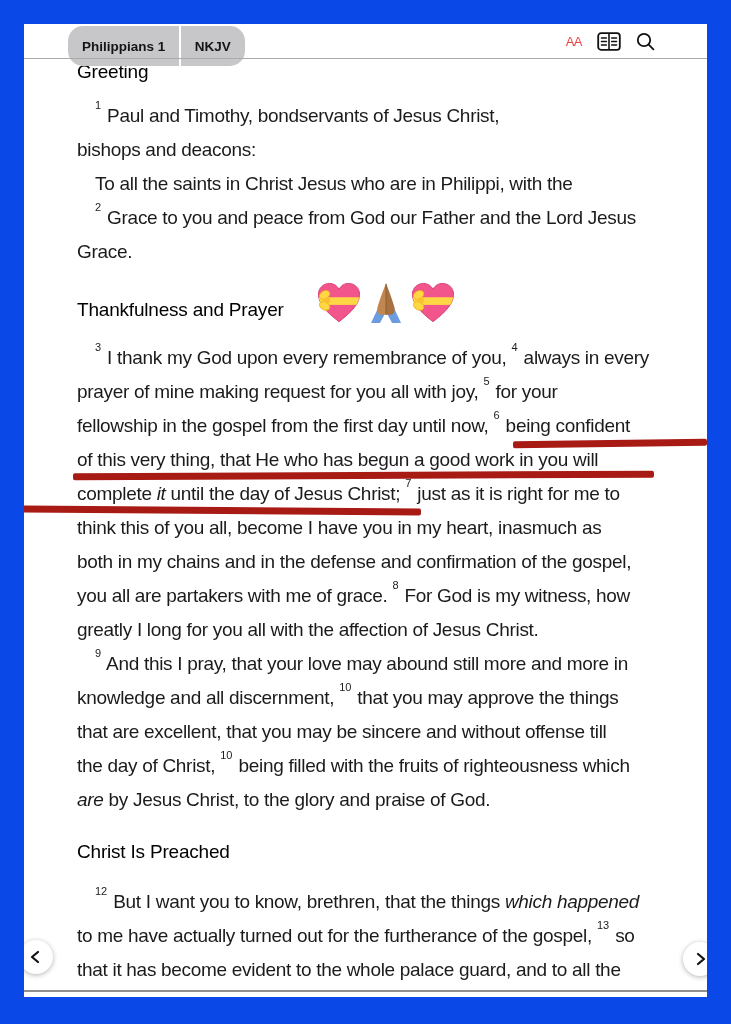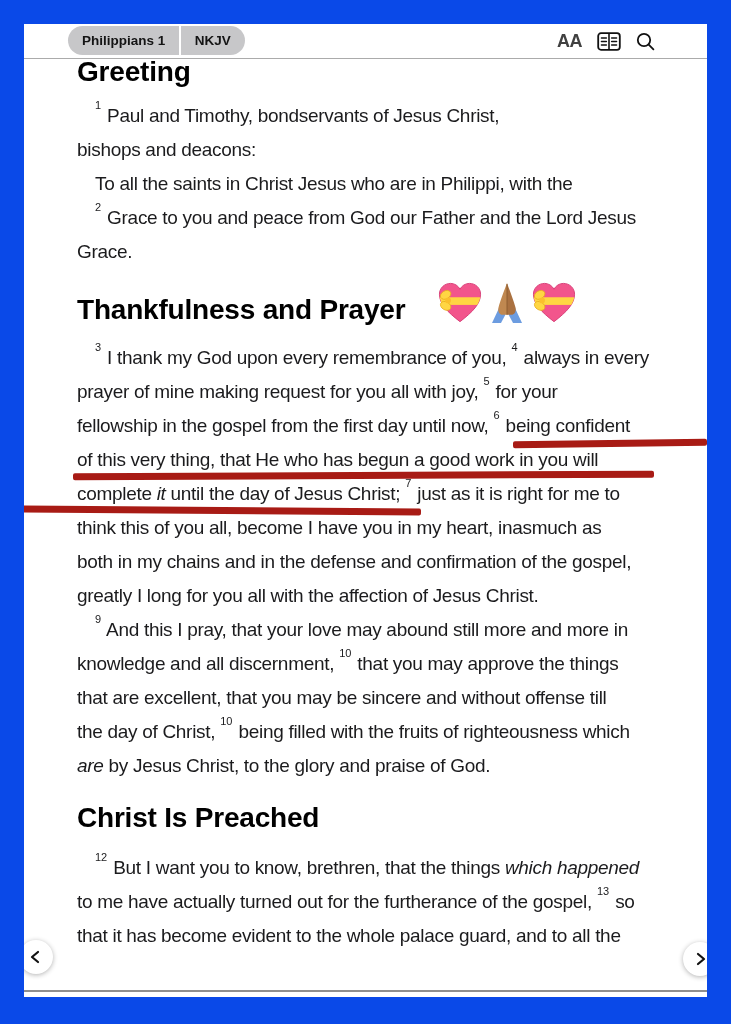--- a/index.html
+++ b/index.html
@@ -9,44 +9,44 @@
   .screen {
     position:absolute; left:24px; top:24px; width:683px; height:973px;
     background:#ffffff; overflow:hidden;
   }
 
   
   .topbar { position:absolute; top:0; left:0; width:100%; height:34px; background:#fff; z-index:5; }
   .topbar-divider { position:absolute; top:34px; left:0; width:100%; height:1px; background:#ababab; z-index:5; }
 
   .seg-control {
-    position:absolute; left:44px; top:2px; height:29px;
+    position:absolute; left:44px; top:2px; height:40px;
     display:flex; align-items:stretch; border-radius:15px; overflow:hidden; background:#c7c7c9;
     cursor:pointer;
   }
   .seg {
     display:flex; align-items:center; justify-content:center;
     font-size:13.5px; font-weight:bold; color:#141414; padding:0 14px; white-space:nowrap;
   }
   .seg-sep { width:1.5px; background:#ffffff; }
 
   .topbar-icons {
     position:absolute; right:0; top:0; height:34px; display:flex; align-items:center;
     gap:15px; padding-right:52px;
   }
   .icon-btn { display:flex; align-items:center; justify-content:center; cursor:pointer; color:#111; }
-  .aa-label { font-size:18px; font-weight:700; letter-spacing:-0.5px; color:#404040; }
+  .aa-label { font-size:13px; font-weight:400; letter-spacing:-0.5px; color:#ef4444; }
 
   
   .scripture {
     position:absolute; top:34px; left:0; width:683px;
     padding:0 54px 0 53px; color:#1b1b1d;
   }
   h2.sec-heading {
-    font-size:28px; font-weight:bold; color:#000; line-height:28px; letter-spacing:-0.2px;
+    font-size:19px; font-weight:normal; color:#000; line-height:28px; letter-spacing:-0.2px;
   }
   .heading-row { display:flex; align-items:center; height:44px; }
   .heading-row h2.sec-heading { line-height:44px; }
   .emoji-row { display:flex; align-items:center; gap:4px; margin-left:32px; margin-top:-14px; }
   .emoji-row svg { display:block; }
 
   .vline {
     height:34px; line-height:34px; font-size:19px; letter-spacing:-0.3px;
     white-space:nowrap; color:#1b1b1d;
   }
@@ -167,20 +167,21 @@
   </svg>
 </span>
         </div>
         <div class="vline indent"><sup>3</sup> I thank my God upon every remembrance of you, <sup>4</sup> always in every</div>
         <div class="vline">prayer of mine making request for you all with joy, <sup>5</sup> for your</div>
         <div class="vline">fellowship in the gospel from the first day until now, <sup>6</sup> being confident</div>
         <div class="vline">of this very thing, that He who has begun a good work in you will</div>
         <div class="vline">complete <em>it</em> until the day of Jesus Christ; <sup>7</sup> just as it is right for me to</div>
         <div class="vline">think this of you all, become I have you in my heart, inasmuch as</div>
         <div class="vline">both in my chains and in the defense and confirmation of the gospel,</div>
+        <div class="vline">you all are partakers with me of grace. <sup>8</sup> For God is my witness, how</div>
         <div class="vline">greatly I long for you all with the affection of Jesus Christ.</div>
         <div class="vline indent"><sup>9</sup> And this I pray, that your love may abound still more and more in</div>
         <div class="vline">knowledge and all discernment, <sup>10</sup> that you may approve the things</div>
         <div class="vline">that are excellent, that you may be sincere and without offense till</div>
         <div class="vline">the day of Christ, <sup>10</sup> being filled with the fruits of righteousness which</div>
         <div class="vline"><em>are</em> by Jesus Christ, to the glory and praise of God.</div>
       </section>
       <section class="sec-christ-preached">
         <h2 class="sec-heading">Christ Is Preached</h2>
         <div class="vline indent"><sup>12</sup> But I want you to know, brethren, that the things <em>which happened</em></div>

